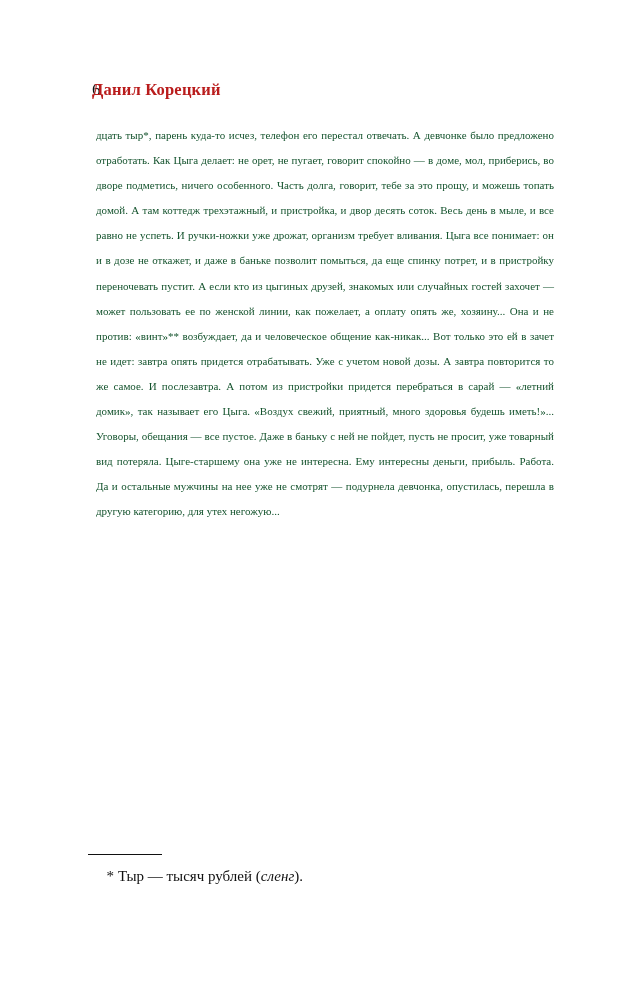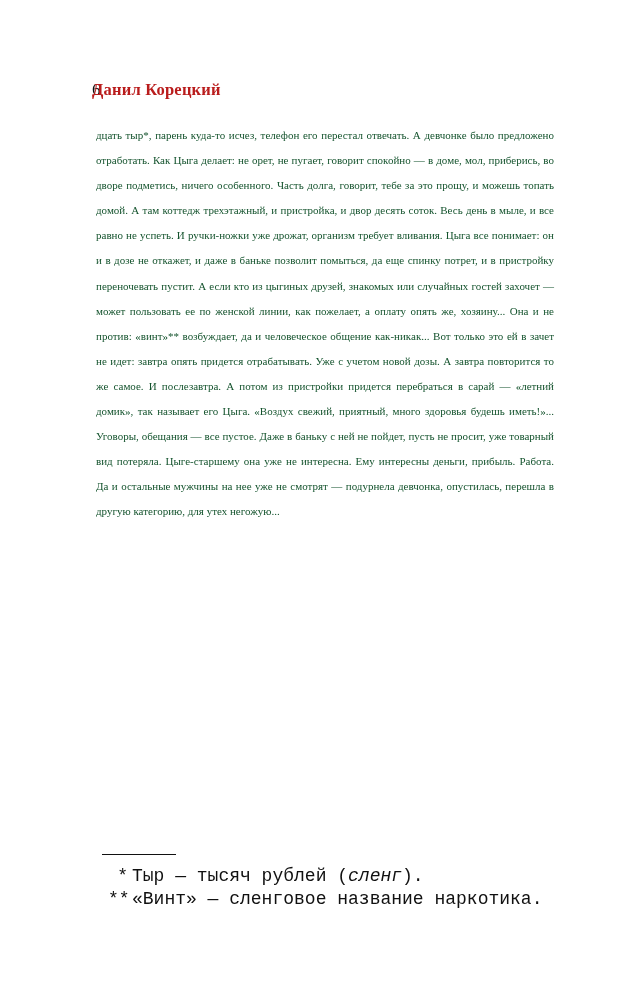--- a/index.html
+++ b/index.html
@@ -62,25 +62,25 @@
     hyphens: manual;
   }
   .body-text p {
     margin: 0;
   }
   .body-text p.indent {
     text-indent: 26px;
   }
   .footnote-area {
     position: absolute;
-    left: 102px;
+    left: 88px;
     width: 458px;
     top: 854px;
-    font-family: Liberation Mono, monospace;
-    font-size: 18px;
+    font-family: Liberation Serif, serif;
+    font-size: 15px;
     line-height: 21px;
     color: #111111;
   }
   .footnote-rule {
     width: 74px;
     height: 1px;
     background: #111111;
     margin-bottom: 11px;
   }
   .footnote {
@@ -118,18 +118,15 @@
 
   <div class="body-text">
     <p>дцать тыр*, парень куда-то исчез, телефон его перестал отвечать. А девчонке было предложено отработать. Как Цыга делает: не орет, не пугает, говорит спокойно — в доме, мол, приберись, во дворе подметись, ничего особенного. Часть долга, говорит, тебе за это прощу, и можешь топать домой. А там коттедж трехэтажный, и пристройка, и двор десять соток. Весь день в мыле, и все равно не успеть. И ручки-ножки уже дрожат, организм требует вливания. Цыга все понимает: он и в дозе не откажет, и даже в баньке позволит помыться, да еще спинку потрет, и в пристройку переночевать пустит. А если кто из цыгиных друзей, знакомых или случайных гостей захочет — может пользовать ее по женской линии, как пожелает, а оплату опять же, хозяину... Она и не против: «винт»** возбуждает, да и человеческое общение как-никак... Вот только это ей в зачет не идет: завтра опять придется отрабатывать. Уже с учетом новой дозы. А завтра повторится то же самое. И послезавтра. А потом из пристройки придется перебраться в сарай — «летний домик», так называет его Цыга. «Воздух свежий, приятный, много здоровья будешь иметь!»... Уговоры, обещания — все пустое. Даже в баньку с ней не пойдет, пусть не просит, уже товарный вид потеряла. Цыге-старшему она уже не интересна. Ему интересны деньги, прибыль. Работа. Да и остальные мужчины на нее уже не смотрят — подурнела девчонка, опустилась, перешла в другую категорию, для утех негожую...</p>
   </div>
 
   <div class="footnote-area">
     <div class="footnote-rule"></div>
     <p class="footnote">
       <span class="marker">*</span><span>Тыр — тысяч рублей (</span><em>сленг</em><span>).</span>
     </p>
-    <p class="footnote second">
-      <span class="marker two">**</span><span>«Винт» — сленговое название наркотика.</span>
-    </p>
   </div>
 
 </div>
 
 </body></html>

